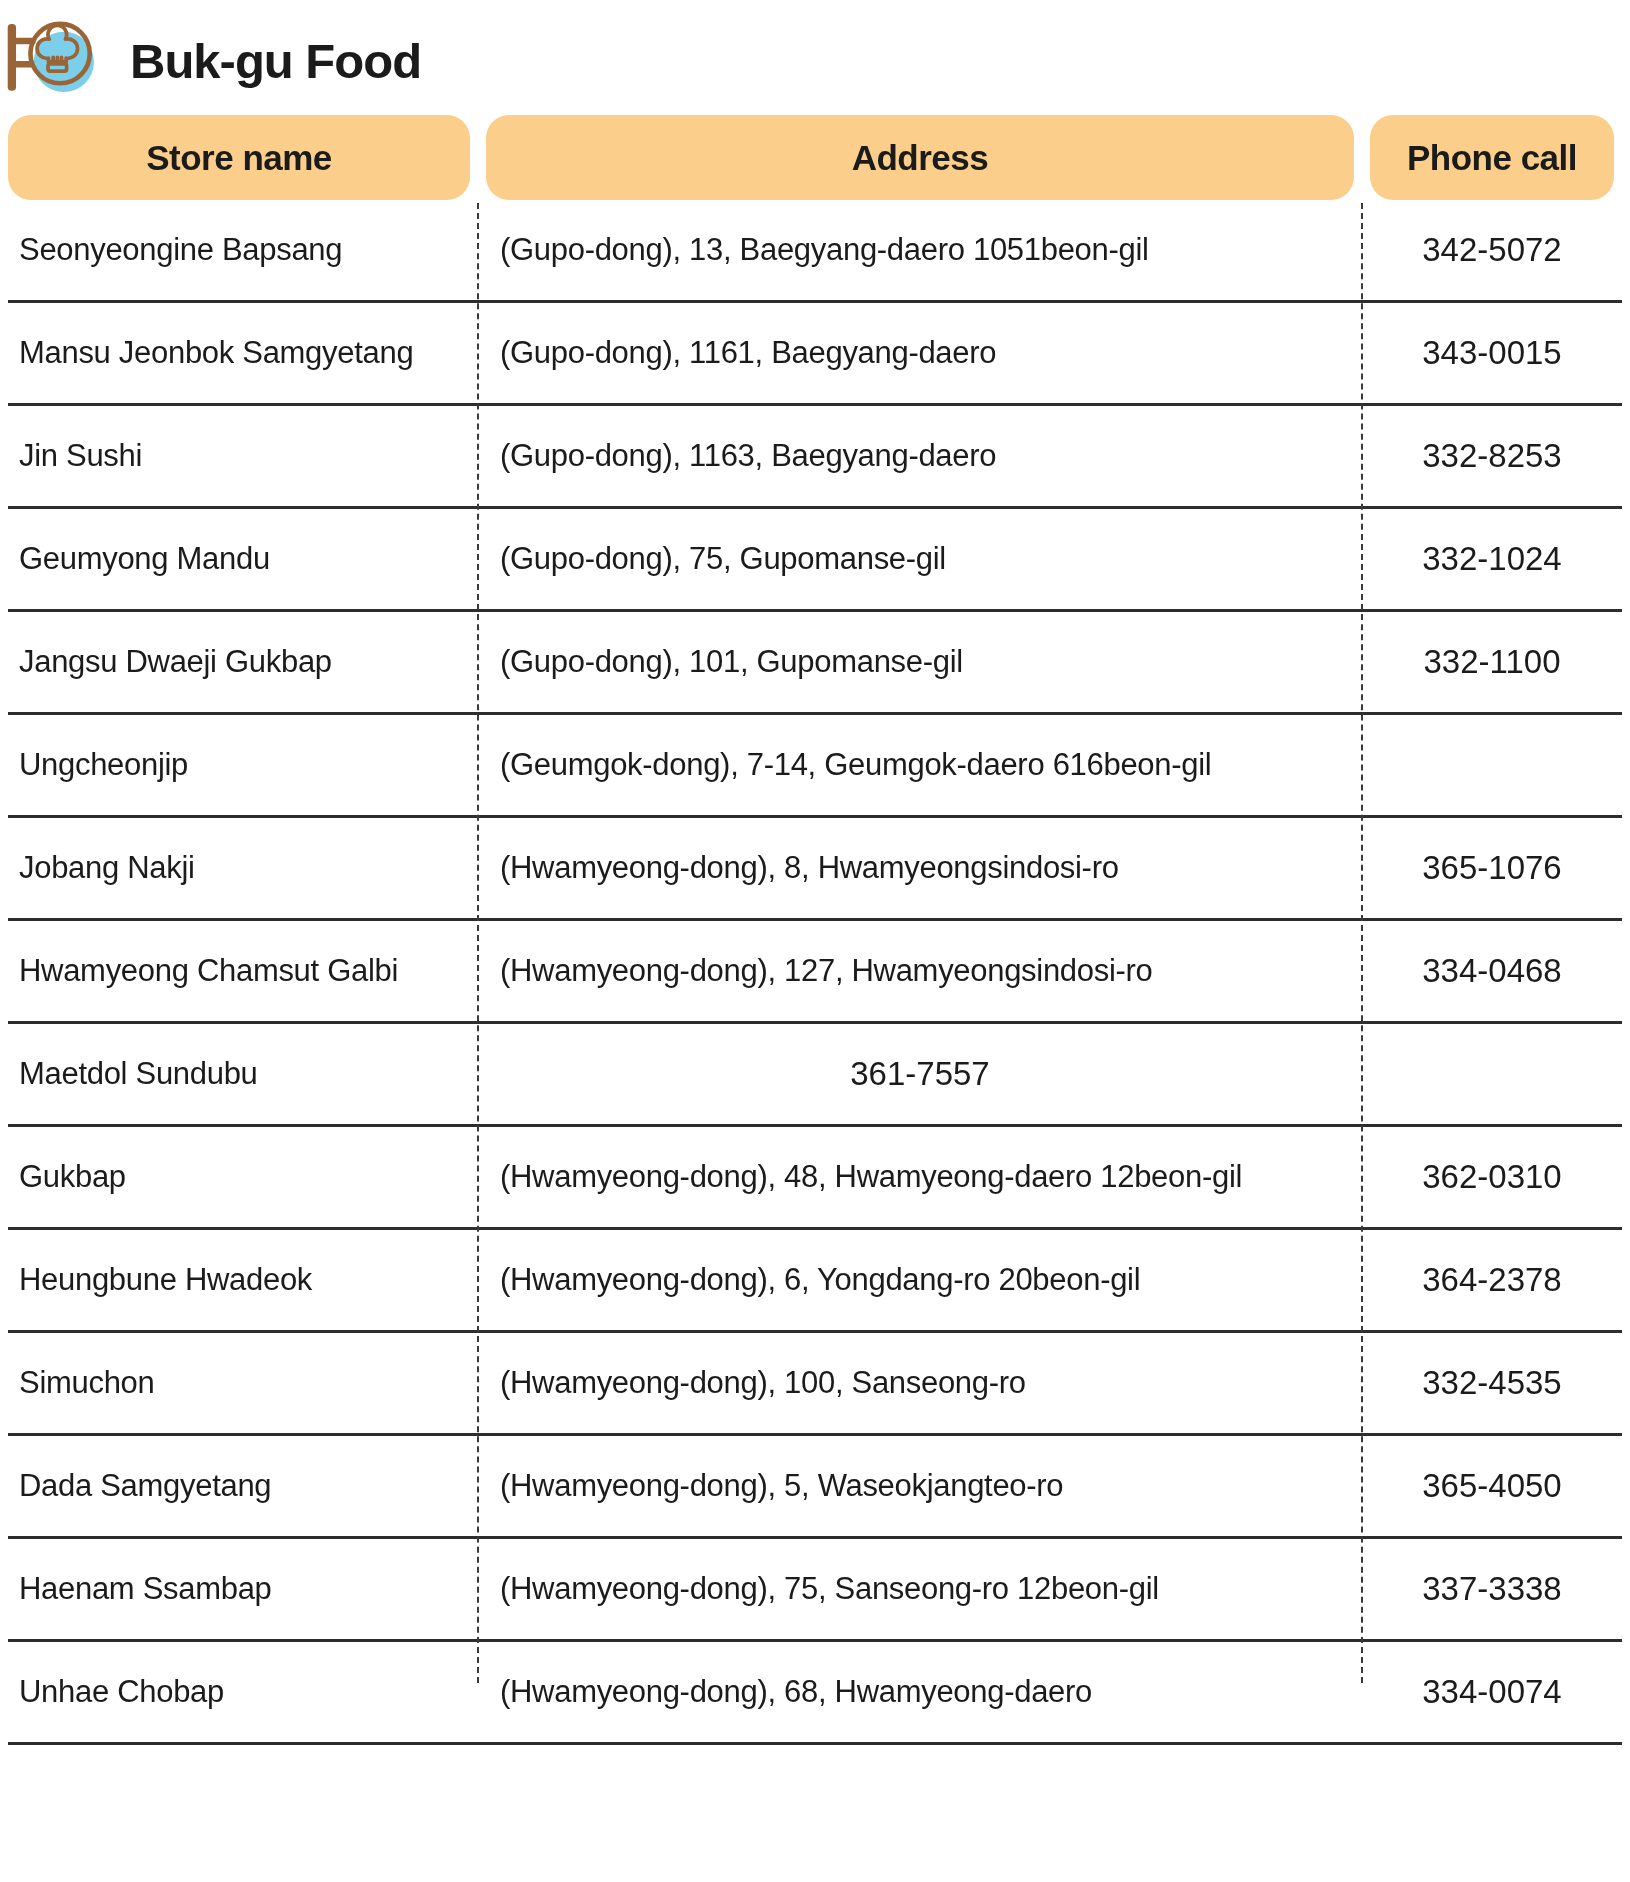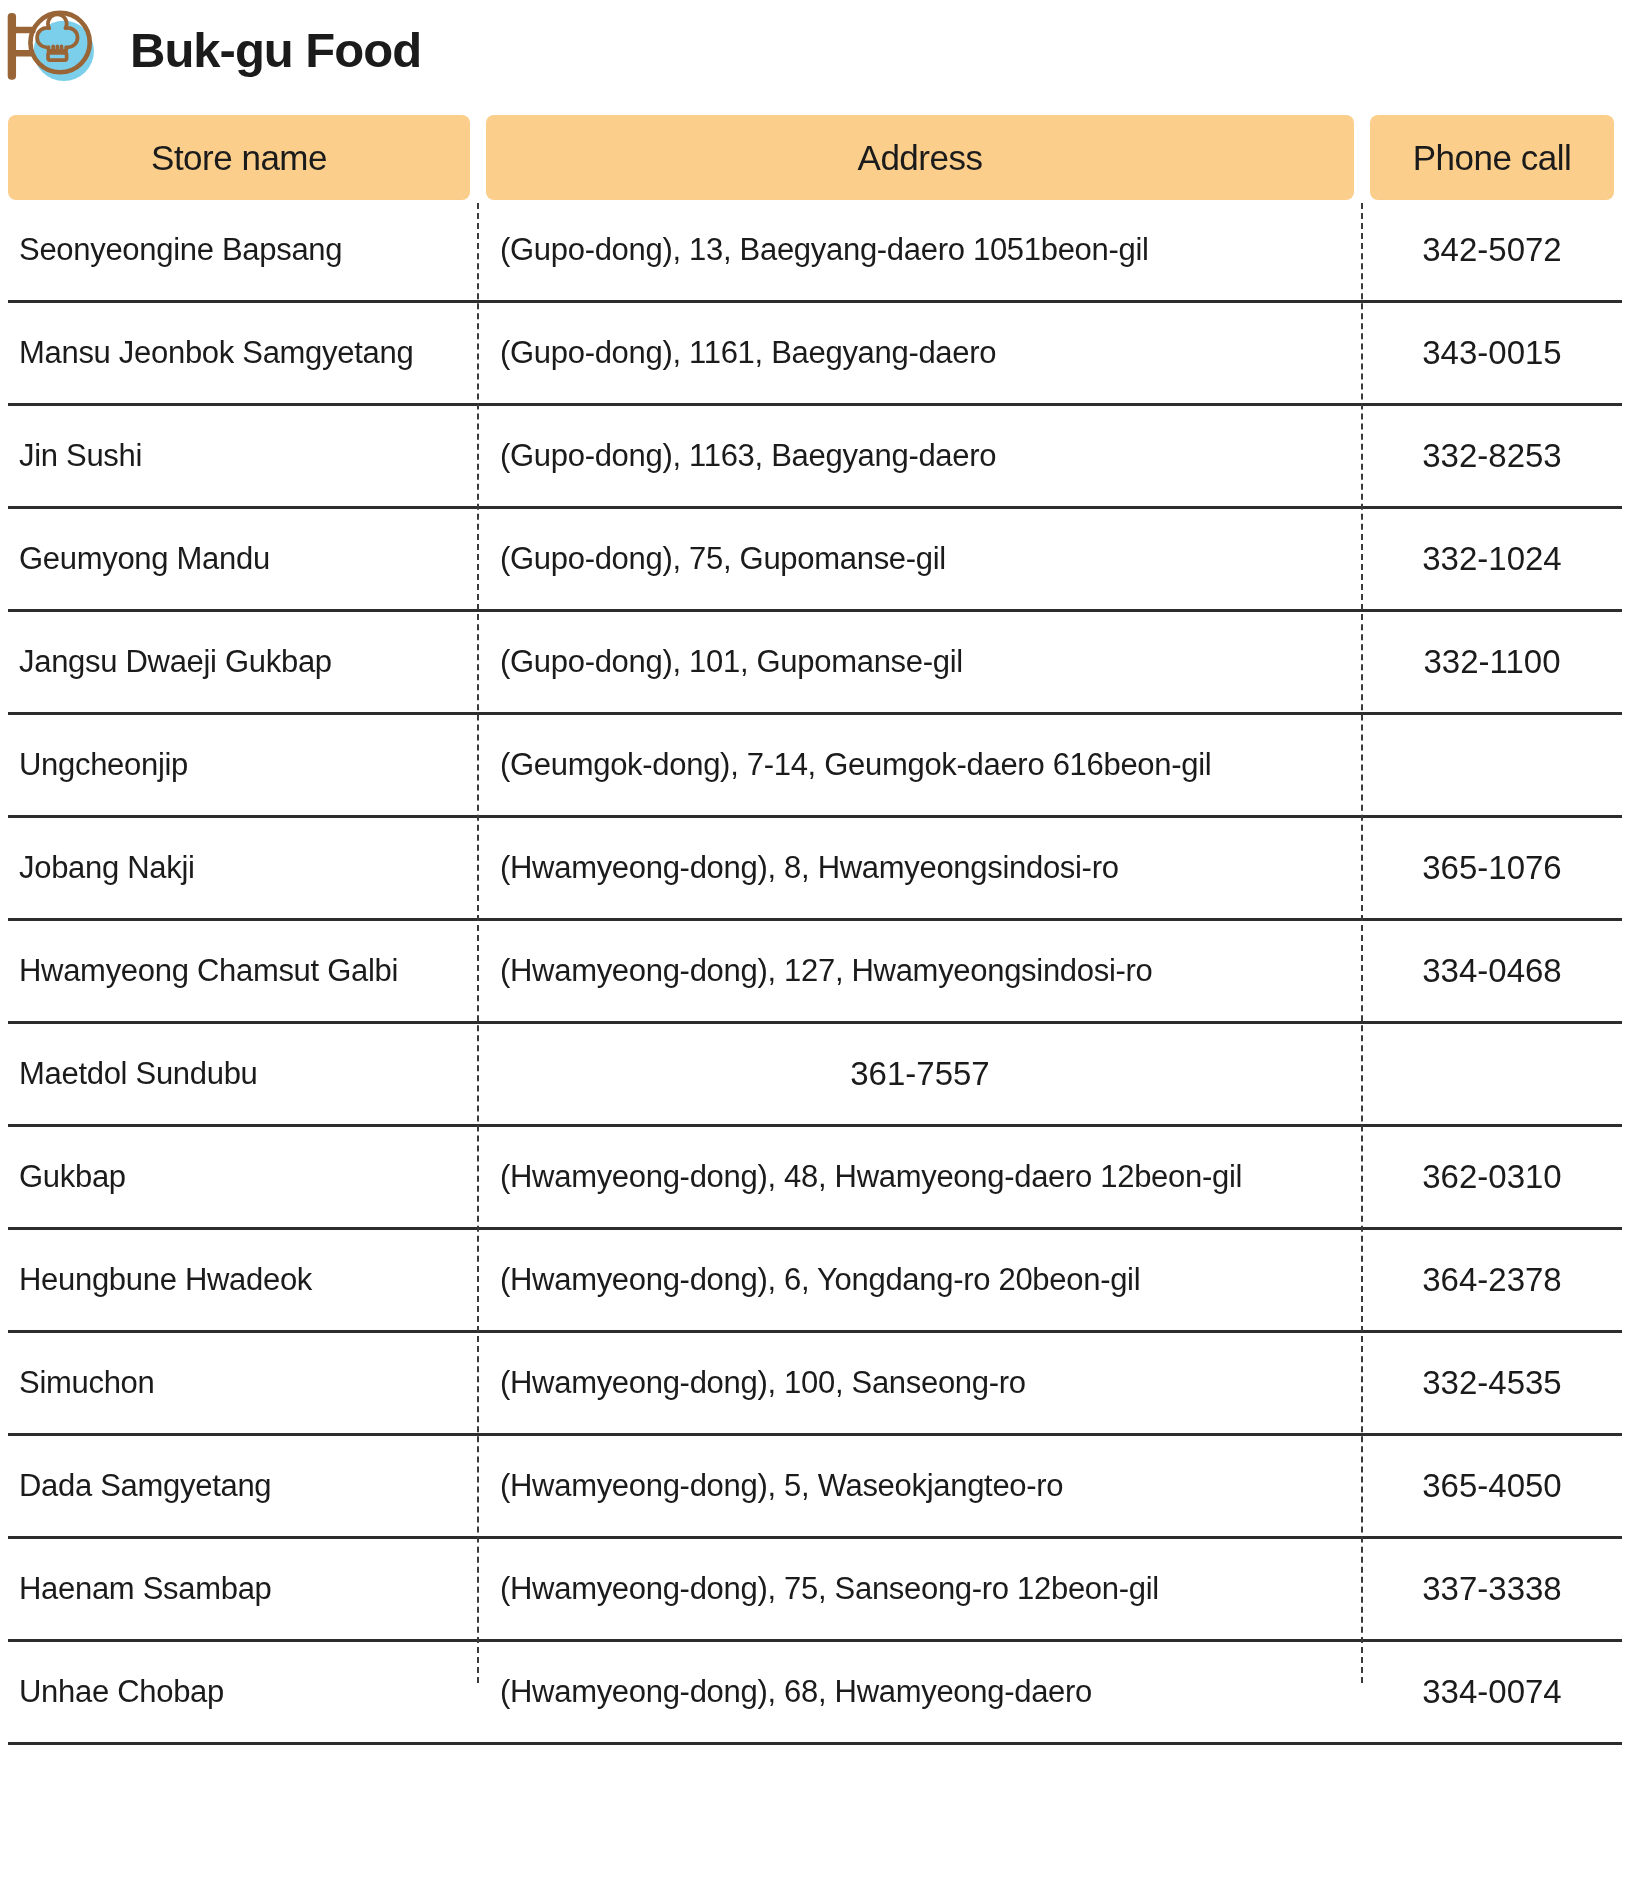--- a/index.html
+++ b/index.html
@@ -14,40 +14,40 @@
   html,body{margin:0;padding:0;}
   body{
     width:1630px;height:1882px;
     background:#ffffff;
     font-family:"Liberation Sans", sans-serif;
     color:var(--text);
     position:relative;
     overflow:hidden;
   }
   .title-bar{
-    position:absolute;top:7px;left:4px;
+    position:absolute;top:18px;left:4px;
     display:flex;align-items:center;height:86px;
   }
   .sign-icon{width:102px;height:84px;display:block;}
   .page-title{
     font-size:49px;font-weight:bold;margin:0 0 0 24px;
     letter-spacing:-1px;line-height:1;
   }
   .table-wrap{
     position:absolute;left:8px;top:115px;width:1614px;
   }
   .thead{
     display:grid;grid-template-columns:470px 884px 260px;
     height:85px;
   }
   .th{
     background:var(--header-bg);
-    border-radius:8px;
+    border-radius:23px;
     display:flex;align-items:center;justify-content:center;
-    font-size:35px;font-weight:normal;letter-spacing:-0.5px;
+    font-size:35px;font-weight:bold;letter-spacing:-0.5px;
     margin:0 8px;
   }
   .th:first-child{margin-left:0;}
   .th:last-child{margin-right:8px;}
   .tbody{position:relative;}
   .trow{
     display:grid;grid-template-columns:470px 884px 260px;
     height:103px;
     border-bottom:3px solid var(--line);
   }

